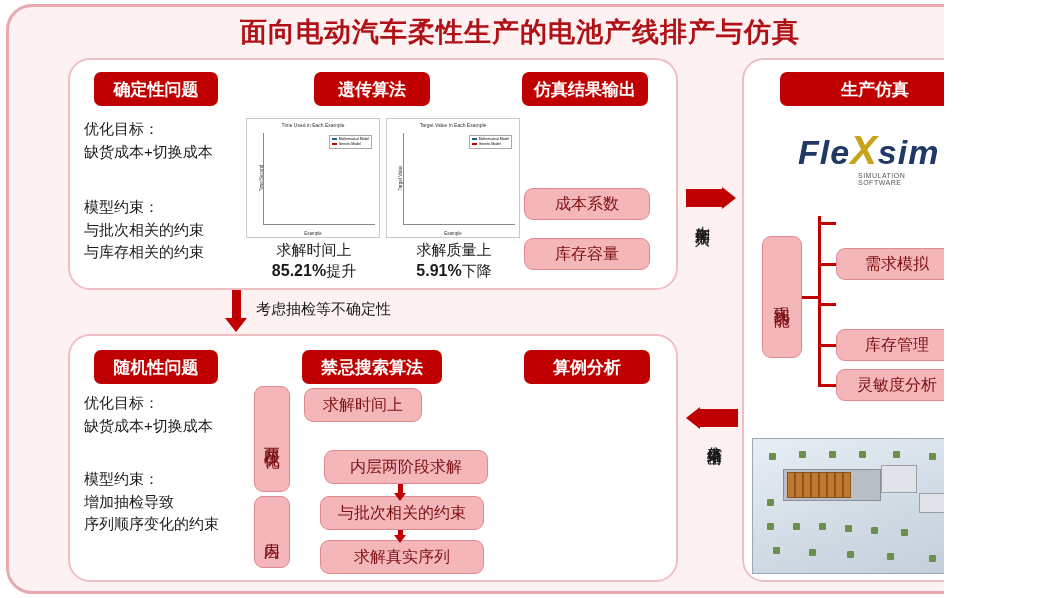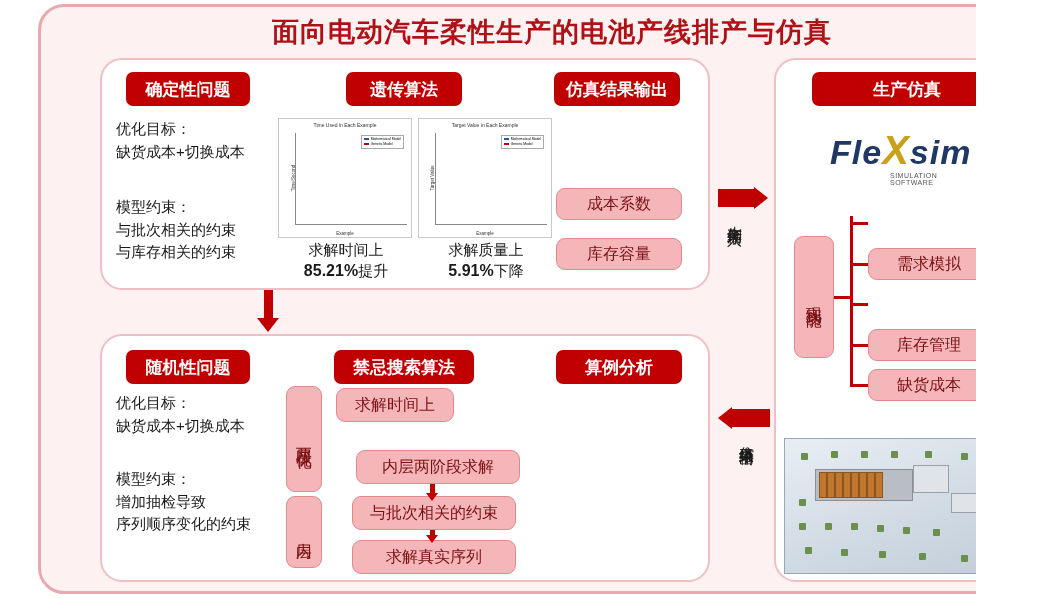--- a/index.html
+++ b/index.html
@@ -9,21 +9,20 @@
   }
   body {
     font-family: "Liberation Sans", sans-serif;
   }
   #page {
     position: relative;
     width: 944px;
     height: 598px;
     background: #ffffff;
     overflow: hidden;
-    margin-left: 32px;
   }
   .outer-frame {
     position: absolute;
     left: 6px;
     top: 4px;
     width: 1028px;
     height: 590px;
     border: 3px solid #e8a9ae;
     border-radius: 26px;
     background: #fdf1f2;
@@ -405,20 +404,21 @@
     <b>85.21%</b><span>提升</span>
   </div>
 
   <div class="caption" style="left:384px; top:240px; width:140px;">
     <span>求解质量上</span><br>
     <b>5.91%</b><span>下降</span>
   </div>
 
   <div class="arrow-shaft" style="left:232px; top:290px; width:9px; height:30px;"></div>
   <div class="arrow-head head-down" style="left:225px; top:318px;"></div>
+  <div style="position:absolute; left:256px; top:300px; font-size:15px; color:#1a1a1a;">考虑抽检等不确定性</div>
 
   <div class="panel" id="panel-stochastic"></div>
 
   <div class="pill" style="left:94px; top:350px; width:124px; height:34px;">随机性问题</div>
 
   <div class="body-text" style="left:84px; top:392px; width:210px;">优化目标：
 缺货成本+切换成本</div>
 
   <div class="body-text" style="left:84px; top:468px; width:230px;">模型约束：
 增加抽检导致
@@ -464,21 +464,21 @@
   <div class="conn" style="left:818px; top:216px; width:3px; height:170px;"></div>
   <div class="conn" style="left:802px; top:296px; width:18px; height:3px;"></div>
   <div class="conn" style="left:818px; top:222px; width:18px; height:3px;"></div>
   <div class="conn" style="left:818px; top:263px; width:18px; height:3px;"></div>
   <div class="conn" style="left:818px; top:303px; width:18px; height:3px;"></div>
   <div class="conn" style="left:818px; top:344px; width:18px; height:3px;"></div>
   <div class="conn" style="left:818px; top:384px; width:18px; height:3px;"></div>
 
   <div class="pinkbox" style="left:836px; top:248px; width:122px; height:32px;">需求模拟</div>
   <div class="pinkbox" style="left:836px; top:329px; width:122px; height:32px;">库存管理</div>
-  <div class="pinkbox" style="left:836px; top:369px; width:122px; height:32px;">缺货成本</div>
+  <div class="pinkbox" style="left:836px; top:369px; width:122px; height:32px;">灵敏度分析</div>
 
   <div class="simshot" style="left:752px; top:438px; width:248px; height:136px;">
     <div class="floor"></div>
     <div class="conveyor" style="left:30px; top:30px; width:96px; height:30px;"></div>
     <div class="mach" style="left:34px; top:33px; width:6px; height:24px;"></div>
     <div class="mach" style="left:42px; top:33px; width:6px; height:24px;"></div>
     <div class="mach" style="left:50px; top:33px; width:6px; height:24px;"></div>
     <div class="mach" style="left:58px; top:33px; width:6px; height:24px;"></div>
     <div class="mach" style="left:66px; top:33px; width:6px; height:24px;"></div>
     <div class="mach" style="left:74px; top:33px; width:6px; height:24px;"></div>

